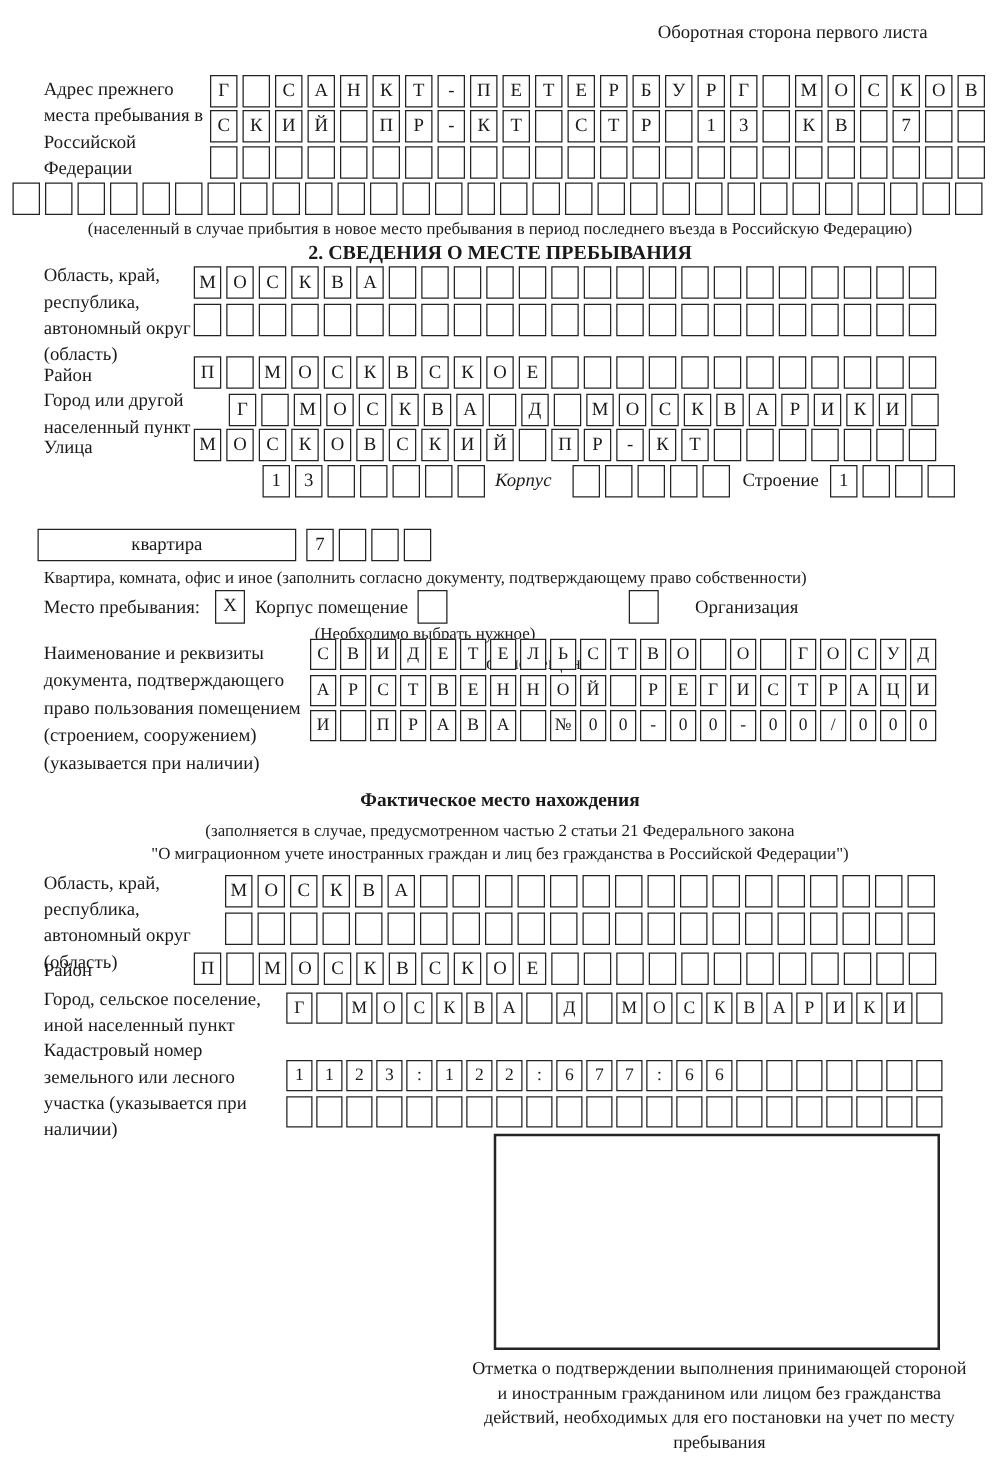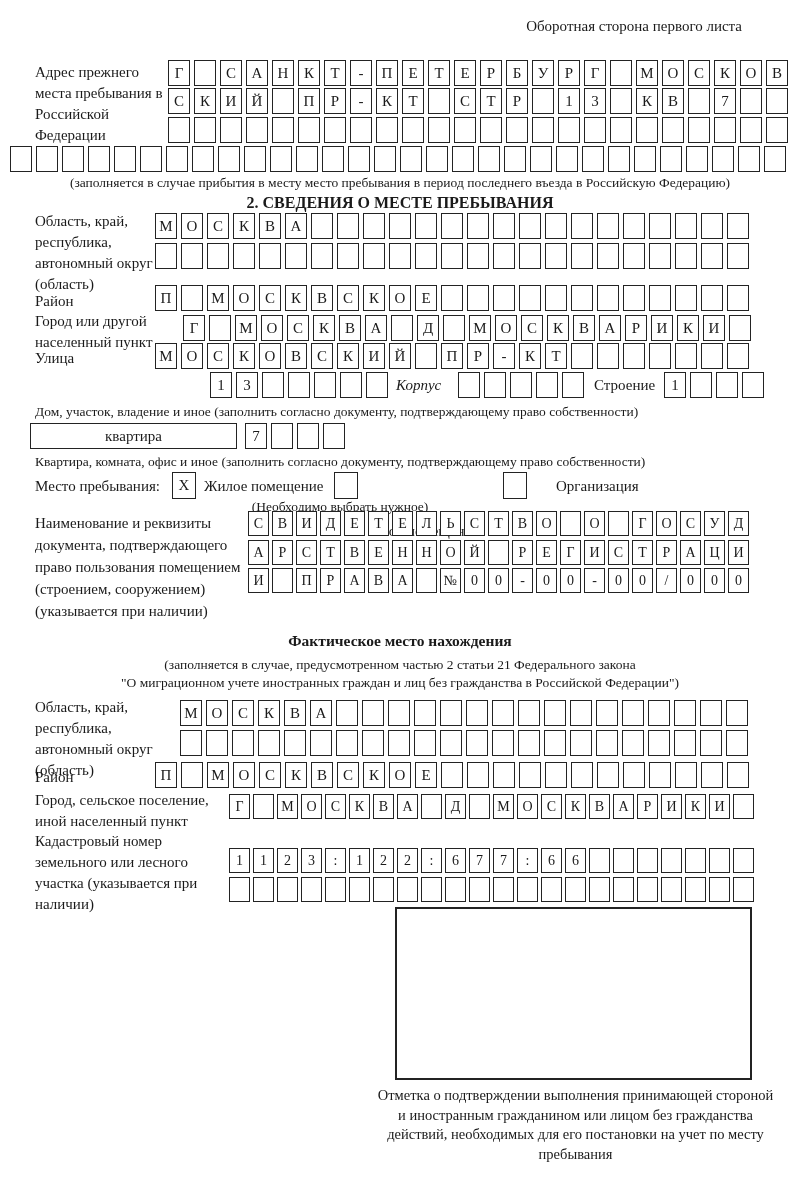--- a/index.html
+++ b/index.html
@@ -140,21 +140,21 @@
       <span class="cell"></span>
       <span class="cell"></span>
       <span class="cell"></span>
       <span class="cell"></span>
       <span class="cell"></span>
       <span class="cell"></span>
       <span class="cell"></span>
       <span class="cell"></span>
       <span class="cell"></span>
     </div>
-  <div class="lbl small center abs" style="top:174px;">(заполняется в случае прибытия в месту место пребывания в период последнего въезда в Российскую Федерацию)</div>
+  <div class="lbl small center abs" style="top:174px;">(населенный в случае прибытия в новое место пребывания в период последнего въезда в Российскую Федерацию)</div>
 
   <div class="lbl bold center abs" style="top:192px;font-size:16px;">2. СВЕДЕНИЯ О МЕСТЕ ПРЕБЫВАНИЯ</div>
 
   <div class="lbl" style="top:211px;left:35px;width:118px;">Область, край, республика, автономный округ (область)</div>
   <div class="cellrow" style="top:213px;left:155px;">
       <span class="cell">М</span>
       <span class="cell">О</span>
       <span class="cell">С</span>
       <span class="cell">К</span>
       <span class="cell">В</span>
@@ -300,34 +300,33 @@
       <span class="cell"></span>
       <span class="cell"></span>
     </div>
   <div class="lbl" style="top:375px;left:594px;">Строение</div>
   <div class="cellrow" style="top:372px;left:664px;">
       <span class="cell">1</span>
       <span class="cell"></span>
       <span class="cell"></span>
       <span class="cell"></span>
     </div>
-  <div class="lbl small" style="top:403px;left:35px;width:740px;">Дом, участок, владение и иное (заполнить согласно документу, подтверждающему право собственности)</div>
 
   <div class="box" style="top:423px;left:30px;width:207px;height:26px;">квартира</div>
   <div class="cellrow" style="top:423px;left:245px;">
       <span class="cell">7</span>
       <span class="cell"></span>
       <span class="cell"></span>
       <span class="cell"></span>
     </div>
   <div class="lbl small" style="top:453px;left:35px;width:740px;">Квартира, комната, офис и иное (заполнить согласно документу, подтверждающему право собственности)</div>
 
   <div class="lbl" style="top:476px;left:35px;">Место пребывания:</div>
   <div class="cb" style="top:472px;left:172px;">X</div>
-  <div class="lbl" style="top:476px;left:204px;">Жилое помещение</div>
+  <div class="lbl" style="top:476px;left:204px;">Корпус помещение</div>
   <div class="cb" style="top:472px;left:334px;"></div>
   <div class="lbl" style="top:476px;left:370px;margin-top:45px;">Иное помещение</div>
   <div class="cb" style="top:472px;left:503px;"></div>
   <div class="lbl" style="top:476px;left:556px;">Организация</div>
   <div class="lbl small" style="top:498px;left:160px;width:360px;text-align:center;">(Необходимо выбрать нужное)</div>
 
   <div class="lbl" style="top:512px;left:35px;width:208px;line-height:22px;">Наименование и реквизиты документа, подтверждающего право пользования помещением (строением, сооружением) (указывается при наличии)</div>
   <div class="cellrow narrow" style="top:511px;left:248px;">
       <span class="cell">С</span>
       <span class="cell">В</span>

